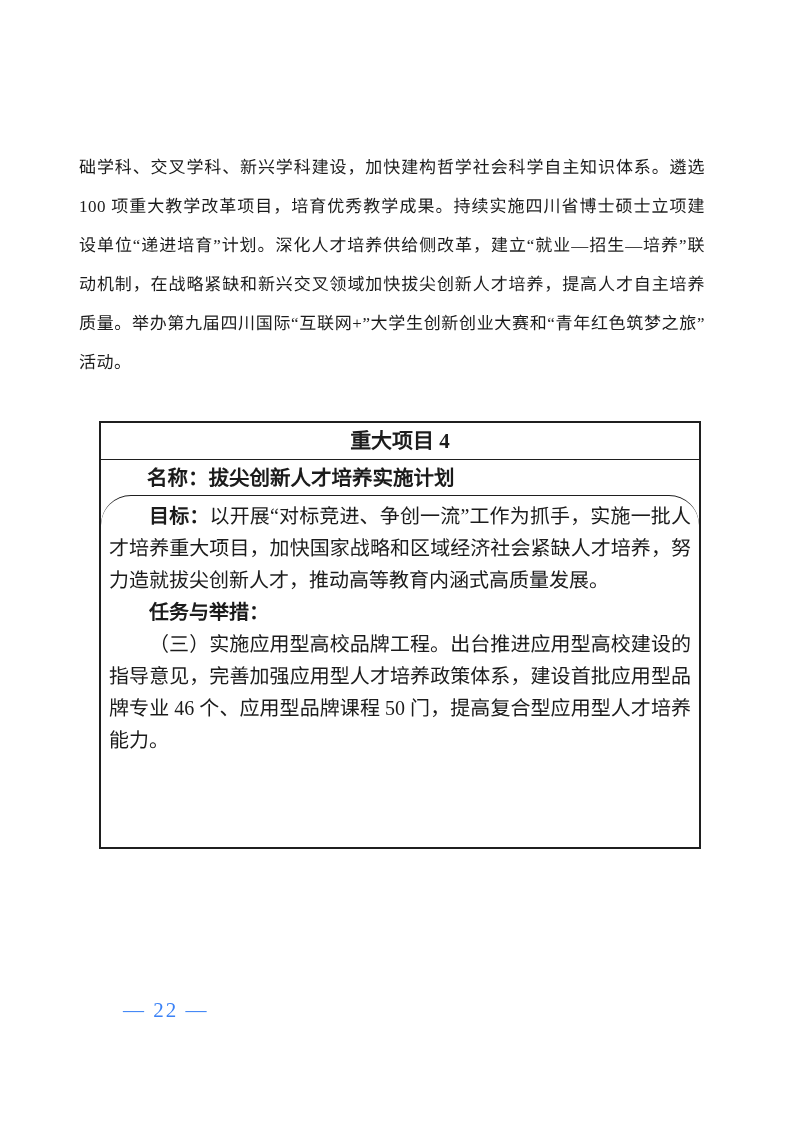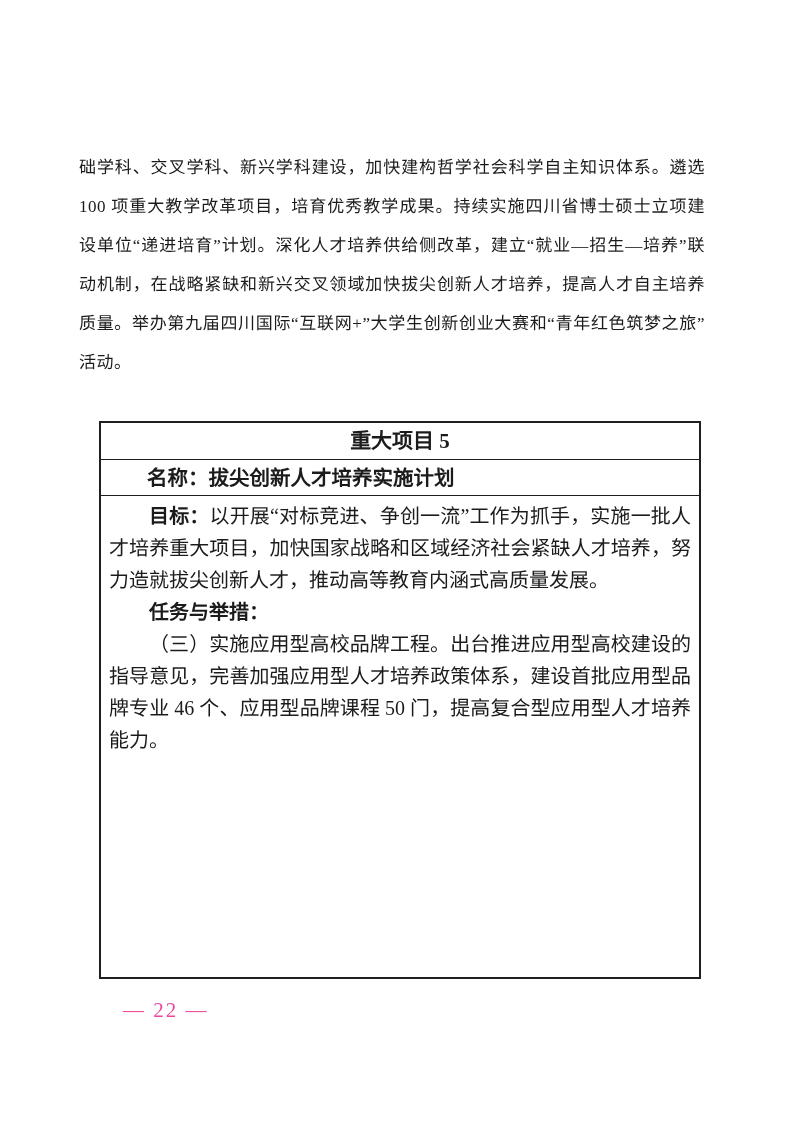--- a/index.html
+++ b/index.html
@@ -53,54 +53,55 @@
     font-size: 21px;
   }
   .ptable-name-row {
     height: 36px;
     line-height: 36px;
     padding-left: 46px;
     font-weight: 700;
     font-size: 20.5px;
   }
   .ptable-body-row {
-    height: 482px;
+    height: 352px;
     padding: 4px 8px 0 8px;
     overflow: hidden;
     font-size: 20px;
     line-height: 32px;
+    border-radius: 30px;
   }
   .ptable-body-row p {
     margin: 0;
     text-indent: 2em;
     text-align: justify;
     text-justify: inter-ideograph;
   }
   .bold-label {
     font-weight: 700;
   }
 
   
   .page-number {
     position: absolute;
     left: 123px;
     top: 998px;
     font-size: 21px;
     letter-spacing: 2px;
-    color: #ec4899;
+    color: #3b82f6;
   }
 </style>
 </head>
 <body>
 
 <div class="body-text">础学科、交叉学科、新兴学科建设，加快建构哲学社会科学自主知识体系。遴选 100 项重大教学改革项目，培育优秀教学成果。持续实施四川省博士硕士立项建设单位“递进培育”计划。深化人才培养供给侧改革，建立“就业—招生—培养”联动机制，在战略紧缺和新兴交叉领域加快拔尖创新人才培养，提高人才自主培养质量。举办第九届四川国际“互联网+”大学生创新创业大赛和“青年红色筑梦之旅”活动。</div>
 
 <div class="ptable">
 
-  <div class="ptable-row ptable-title-row">重大项目 5</div>
+  <div class="ptable-row ptable-title-row">重大项目 4</div>
 
   <div class="ptable-row ptable-name-row"><span>名称：</span><span>拔尖创新人才培养实施计划</span></div>
 
   <div class="ptable-row ptable-body-row">
 
     <p><span class="bold-label">目标：</span><span>以开展“对标竞进、争创一流”工作为抓手，实施一批人才培养重大项目，加快国家战略和区域经济社会紧缺人才培养，努力造就拔尖创新人才，推动高等教育内涵式高质量发展。</span></p>
 
     <p class="bold-label">任务与举措：</p>
 
 

